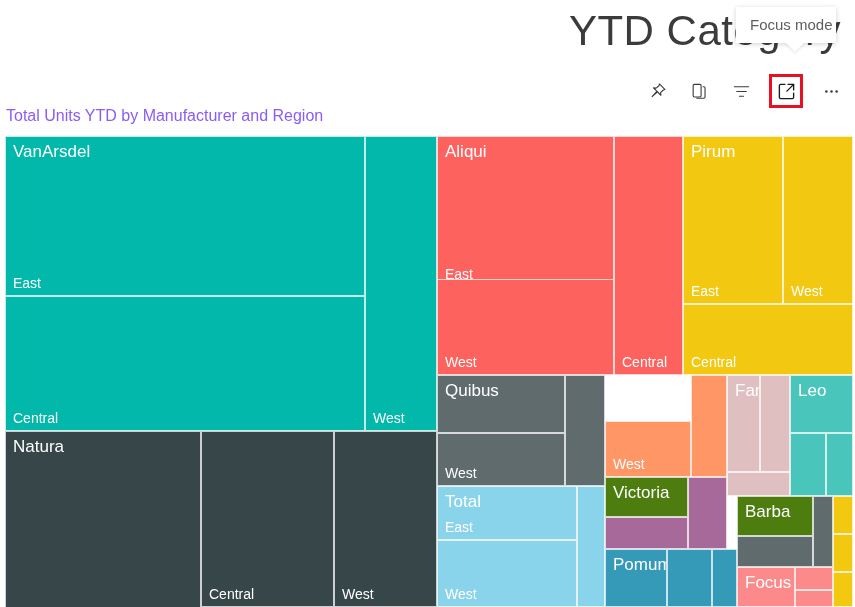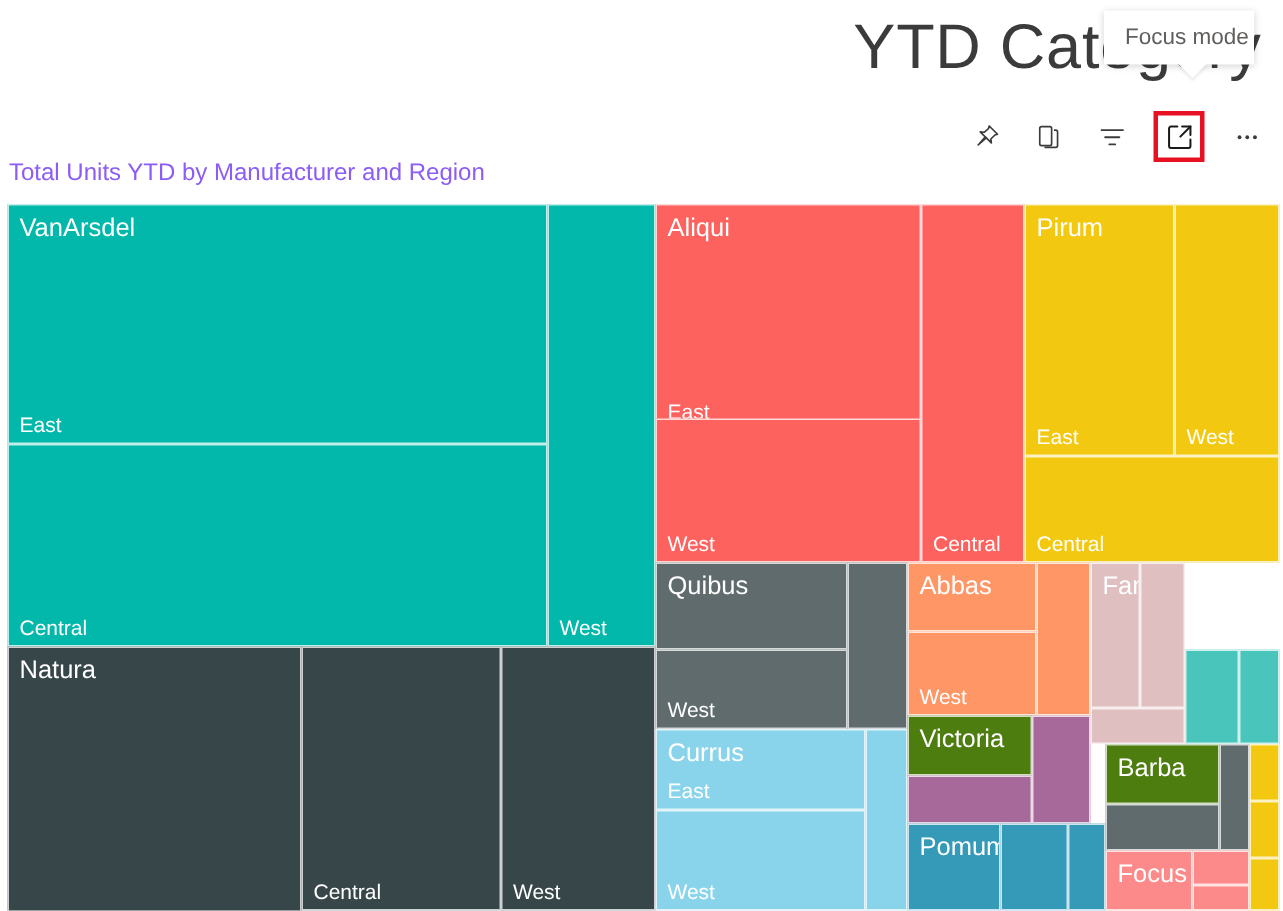--- a/index.html
+++ b/index.html
@@ -200,49 +200,49 @@
         <span class="rgn">West</span>
       </div>
       <div class="node" style="left: 432px; top: 239px; width: 128px; height: 58px; background: rgb(95, 107, 109);">
         <span class="mfr">Quibus</span>
       </div>
       <div class="node" style="left: 432px; top: 297px; width: 128px; height: 53px; background: rgb(95, 107, 109);">
         <span class="rgn">West</span>
       </div>
       <div class="node" style="left: 560px; top: 239px; width: 40px; height: 111px; background: rgb(95, 107, 109);"></div>
       <div class="node" style="left: 432px; top: 350px; width: 140px; height: 54px; background: rgb(138, 212, 235);">
-        <span class="mfr">Currus</span>
+        <span class="mfr">Total</span>
         <span class="rgn">East</span>
       </div>
       <div class="node" style="left: 432px; top: 404px; width: 140px; height: 67px; background: rgb(138, 212, 235);">
         <span class="rgn">West</span>
       </div>
       <div class="node" style="left: 572px; top: 350px; width: 28px; height: 121px; background: rgb(138, 212, 235);"></div>
-      <div class="node" style="left: 600px; top: 239px; width: 86px; height: 46px; background: rgb(254, 150, 102);">
-        <span class="mfr">Abbas</span>
-      </div>
       <div class="node" style="left: 600px; top: 285px; width: 86px; height: 56px; background: rgb(254, 150, 102);">
         <span class="rgn">West</span>
       </div>
       <div class="node" style="left: 686px; top: 239px; width: 36px; height: 102px; background: rgb(254, 150, 102);"></div>
       <div class="node" style="left: 600px; top: 341px; width: 83px; height: 40px; background: #4d7c0f;">
         <span class="mfr">Victoria</span>
       </div>
       <div class="node" style="left: 600px; top: 381px; width: 83px; height: 32px; background: rgb(166, 105, 153);"></div>
       <div class="node" style="left: 683px; top: 341px; width: 39px; height: 72px; background: rgb(166, 105, 153);"></div>
       <div class="node" style="left: 600px; top: 413px; width: 62px; height: 58px; background: rgb(53, 153, 184);">
         <span class="mfr">Pomum</span>
       </div>
       <div class="node" style="left: 662px; top: 413px; width: 45px; height: 58px; background: rgb(53, 153, 184);"></div>
       <div class="node" style="left: 707px; top: 413px; width: 25px; height: 58px; background: rgb(53, 153, 184);"></div>
       <div class="node" style="left: 722px; top: 239px; width: 33px; height: 97px; background: rgb(223, 191, 191);">
         <span class="mfr">Fama</span>
       </div>
       <div class="node" style="left: 755px; top: 239px; width: 30px; height: 97px; background: rgb(223, 191, 191);"></div>
       <div class="node" style="left: 722px; top: 336px; width: 63px; height: 24px; background: rgb(223, 191, 191);"></div>
+      <div class="node" style="left: 785px; top: 239px; width: 63px; height: 58px; background: rgb(74, 197, 187);">
+        <span class="mfr">Leo</span>
+      </div>
       <div class="node" style="left: 785px; top: 297px; width: 36px; height: 63px; background: rgb(74, 197, 187);"></div>
       <div class="node" style="left: 821px; top: 297px; width: 27px; height: 63px; background: rgb(74, 197, 187);"></div>
       <div class="node" style="left: 732px; top: 360px; width: 76px; height: 40px; background: #4d7c0f;">
         <span class="mfr">Barba</span>
       </div>
       <div class="node" style="left: 732px; top: 400px; width: 76px; height: 31px; background: rgb(95, 107, 109);"></div>
       <div class="node" style="left: 808px; top: 360px; width: 20px; height: 71px; background: rgb(95, 107, 109);"></div>
       <div class="node" style="left: 732px; top: 431px; width: 58px; height: 40px; background: rgb(253, 138, 138);">
         <span class="mfr">Focus</span>
       </div>

